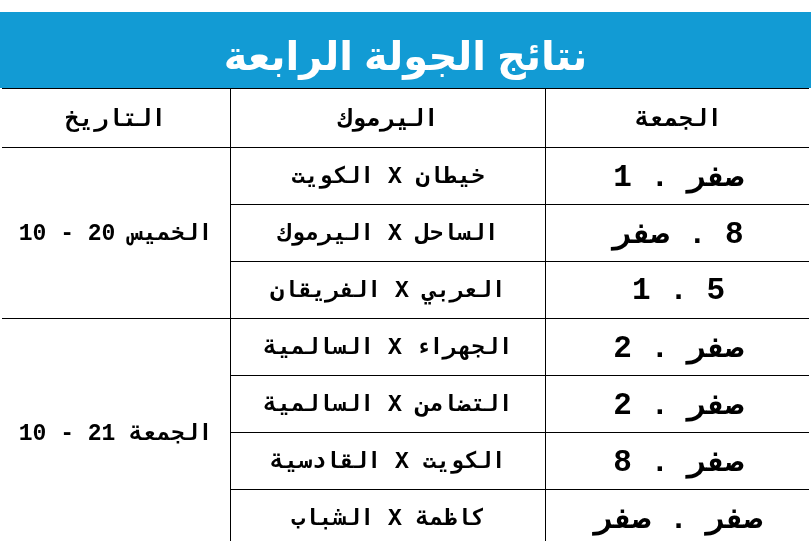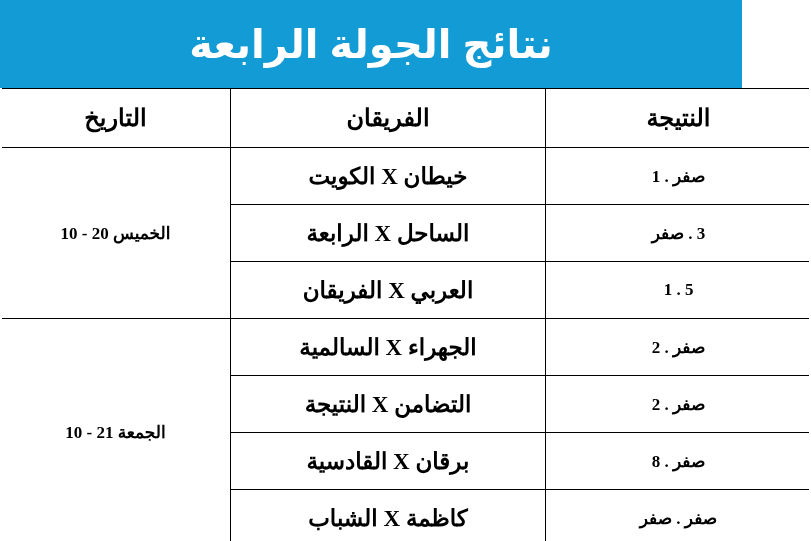--- a/index.html
+++ b/index.html
@@ -19,22 +19,22 @@
     width: 811px;
     height: 541px;
     background: #ffffff;
     box-sizing: border-box;
   }
 
   
   .title-banner {
     position: absolute;
     left: 0;
-    top: 0;
-    width: 742px;
+    top: 12px;
+    width: 811px;
     height: 88px;
     background: #129BD4;
     display: flex;
     align-items: center;
     justify-content: center;
     box-sizing: border-box;
   }
   .title-banner .title-text {
     color: #ffffff;
     font-size: 40px;
@@ -61,44 +61,44 @@
 
   .results-table th,
   .results-table td {
     border: 1px solid #000000;
     text-align: center;
     vertical-align: middle;
     font-size: 23px;
     color: #000000;
     padding: 0;
     background: #ffffff;
-    font-family: Liberation Serif, serif;
+    font-family: Liberation Mono, monospace;
   }
 
   .results-table thead th {
     height: 58px;
     font-weight: bold;
     font-size: 24px;
   }
 
   .results-table tbody td {
     height: 56px;
     font-weight: bold;
   }
 
   
   td.date-cell {
     font-weight: normal;
-    font-size: 17px;
+    font-size: 23px;
   }
 
   
   td.score-cell {
     font-weight: bold;
-    font-size: 17px;
+    font-size: 31px;
   }
 
   
   td.teams-cell {
     font-weight: bold;
     font-size: 23px;
   }
 
   
   .edge-mask-left,
@@ -122,51 +122,51 @@
   </div>
 
   <table class="results-table">
     <colgroup>
       <col class="c-score">
       <col class="c-teams">
       <col class="c-date">
     </colgroup>
     <thead>
       <tr>
-        <th>النتيجة</th>
-        <th>الفريقان</th>
+        <th>الجمعة</th>
+        <th>اليرموك</th>
         <th>التاريخ</th>
       </tr>
     </thead>
     <tbody>
       <tr>
         <td class="score-cell">صفر . 1</td>
         <td class="teams-cell">خيطان X الكويت</td>
         <td class="date-cell" rowspan="3">الخميس 20 - 10</td>
       </tr>
       <tr>
-        <td class="score-cell">3 . صفر</td>
-        <td class="teams-cell">الساحل X الرابعة</td>
+        <td class="score-cell">8 . صفر</td>
+        <td class="teams-cell">الساحل X اليرموك</td>
       </tr>
       <tr>
         <td class="score-cell">5 . 1</td>
         <td class="teams-cell">العربي X الفريقان</td>
       </tr>
       <tr>
         <td class="score-cell">صفر . 2</td>
         <td class="teams-cell">الجهراء X السالمية</td>
         <td class="date-cell" rowspan="4">الجمعة 21 - 10</td>
       </tr>
       <tr>
         <td class="score-cell">صفر . 2</td>
-        <td class="teams-cell">التضامن X النتيجة</td>
+        <td class="teams-cell">التضامن X السالمية</td>
       </tr>
       <tr>
         <td class="score-cell">صفر . 8</td>
-        <td class="teams-cell">برقان X القادسية</td>
+        <td class="teams-cell">الكويت X القادسية</td>
       </tr>
       <tr>
         <td class="score-cell">صفر . صفر</td>
         <td class="teams-cell">كاظمة X الشباب</td>
       </tr>
     </tbody>
   </table>
 
   <div class="edge-mask-left"></div>
   <div class="edge-mask-right"></div>

